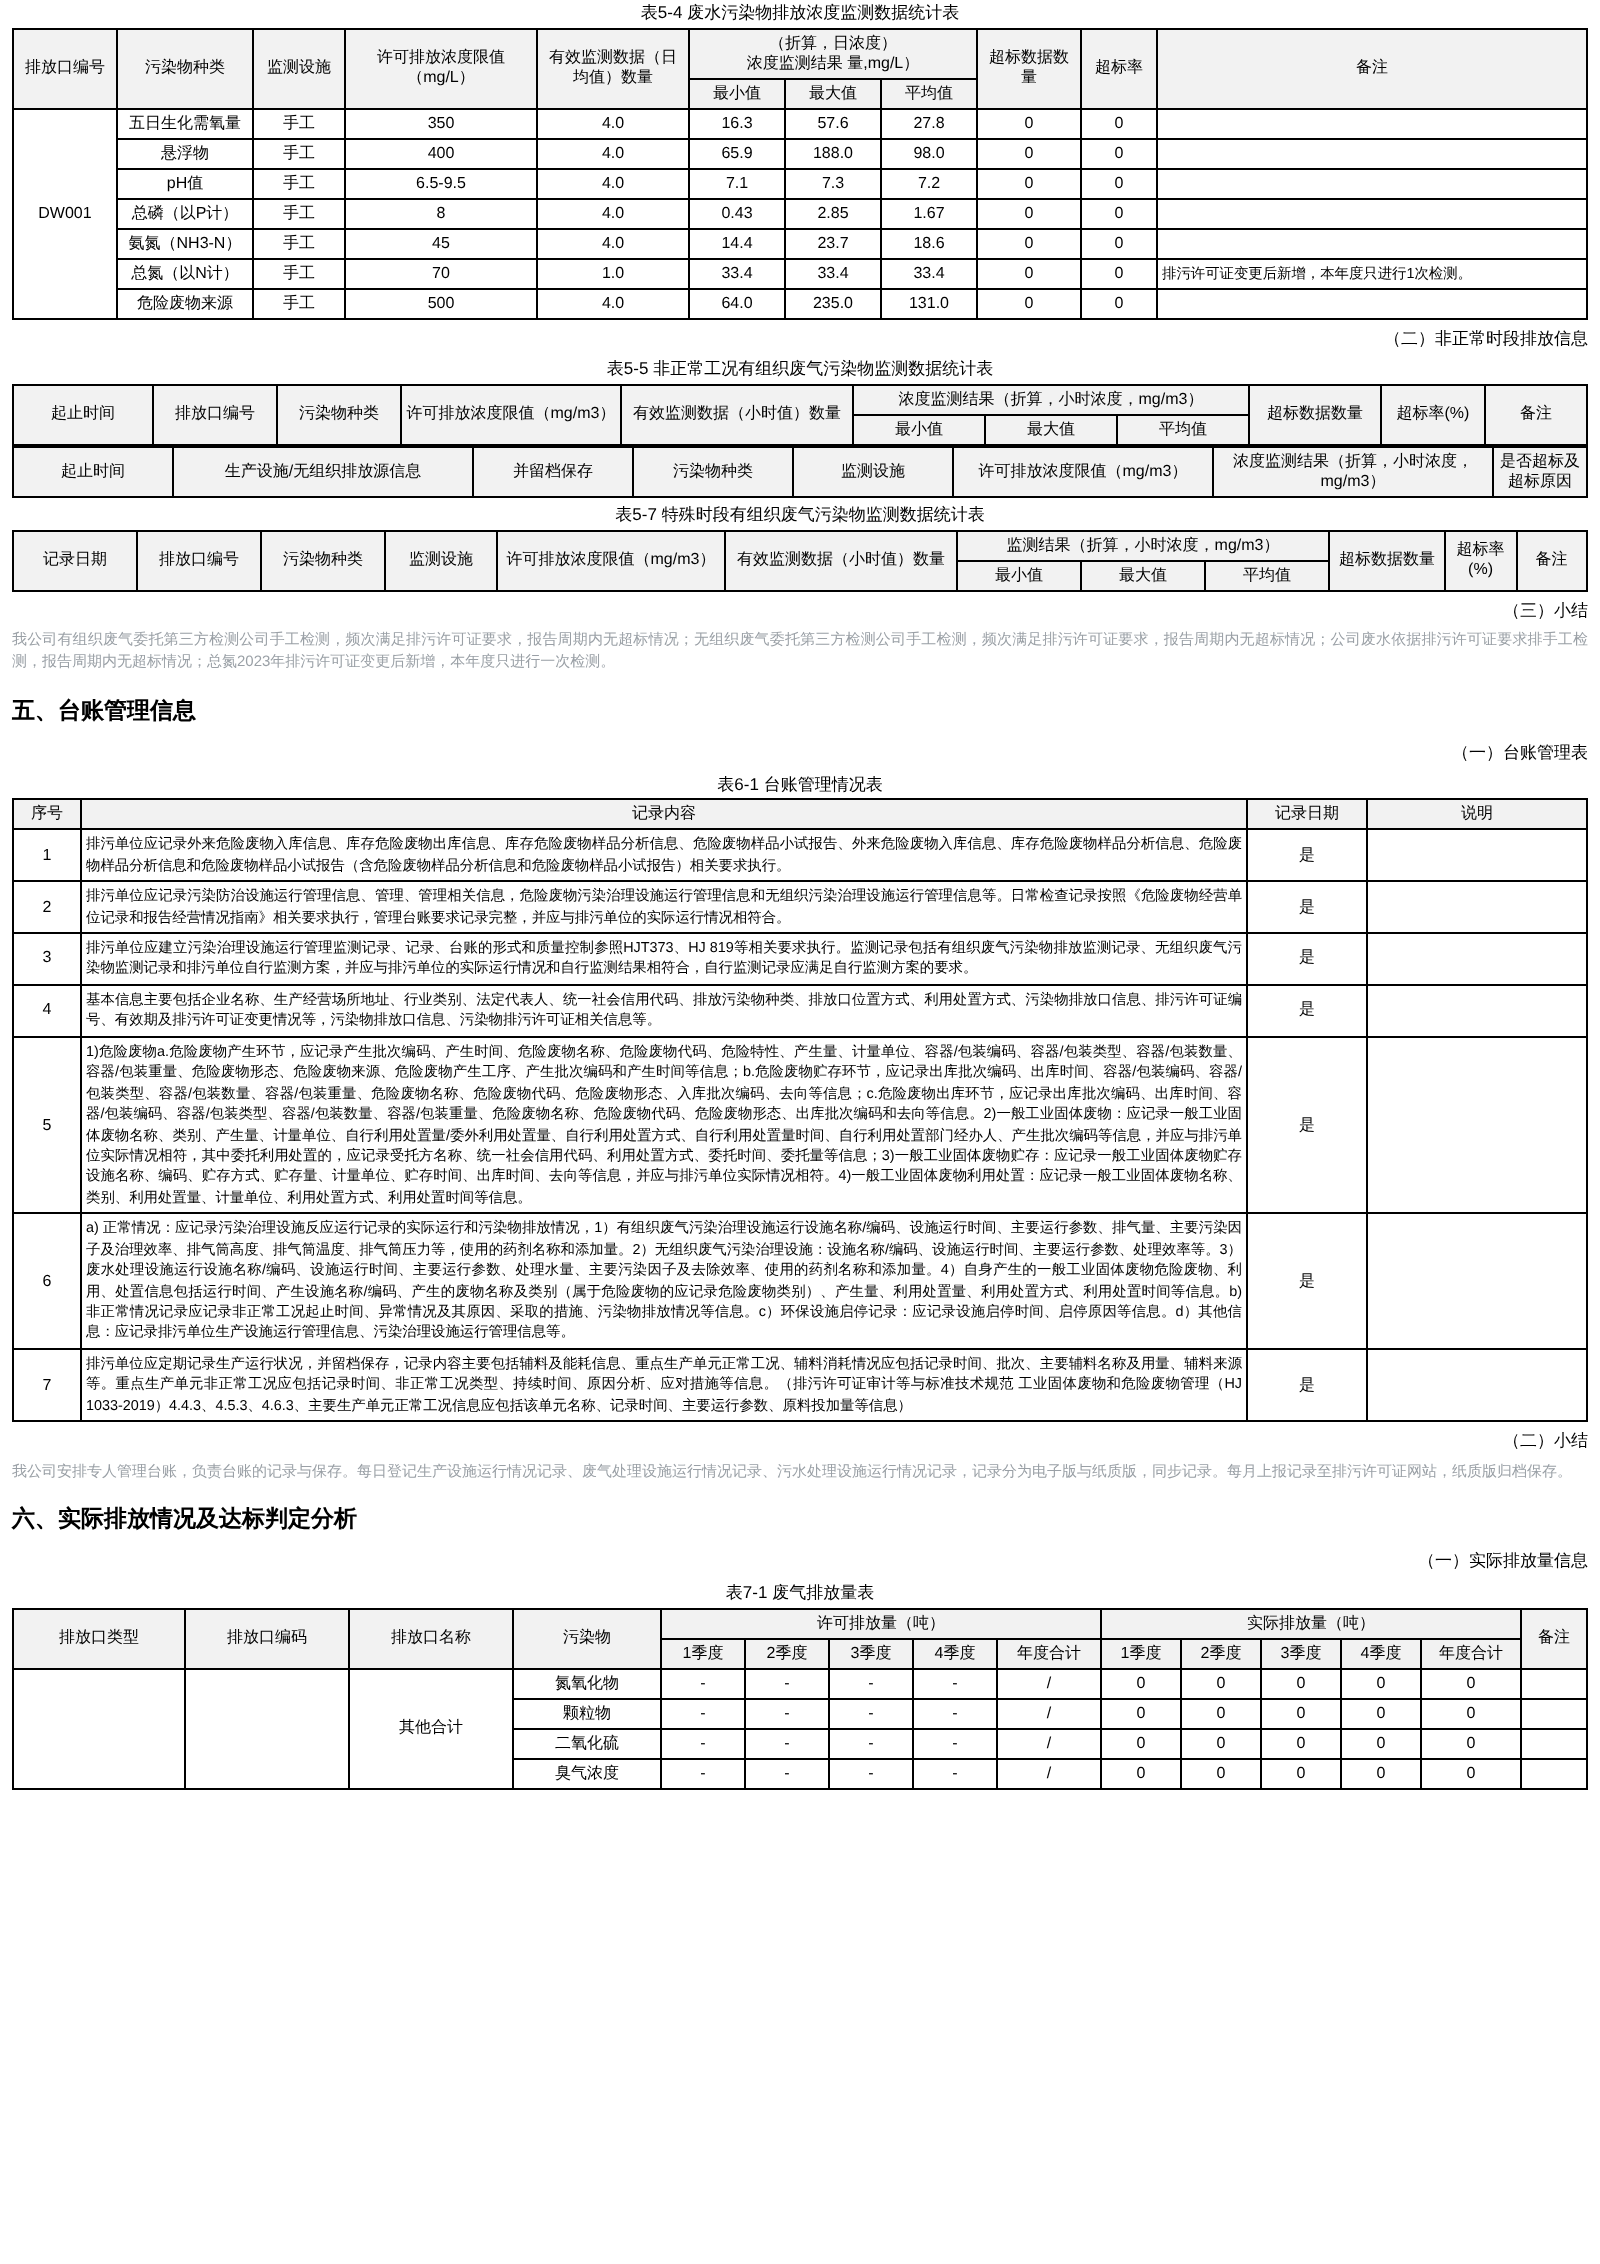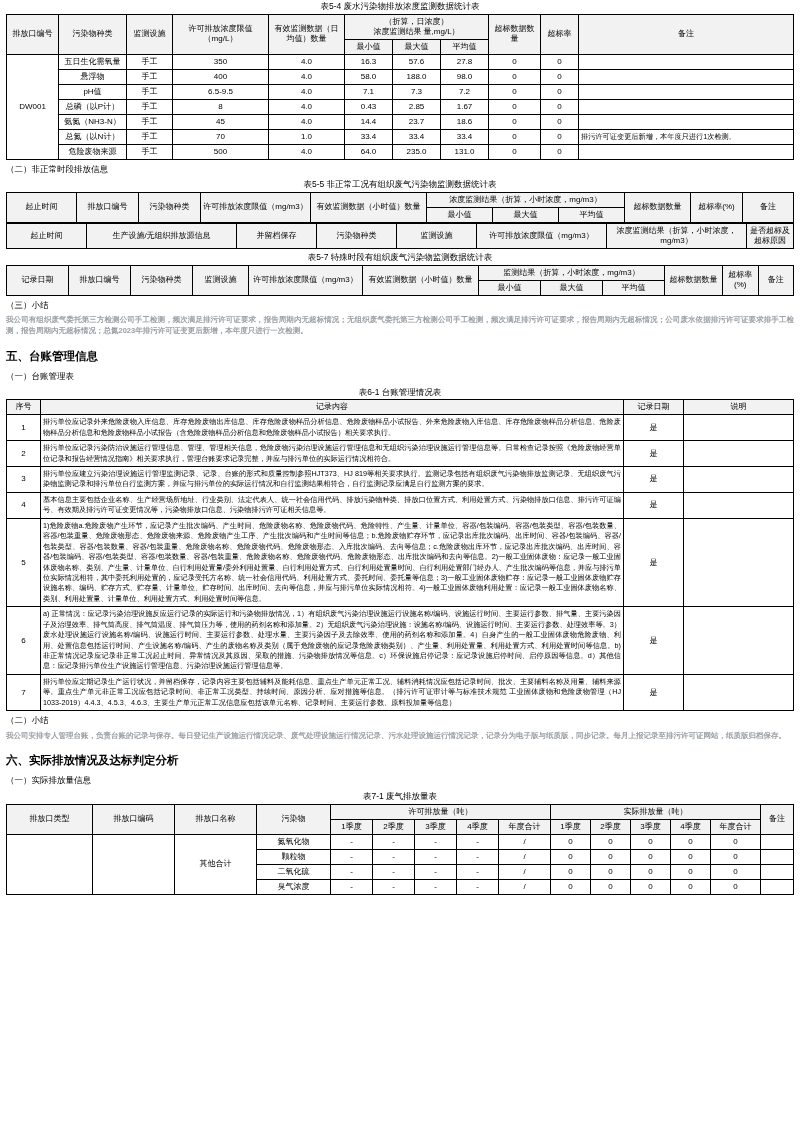--- a/index.html
+++ b/index.html
@@ -36,28 +36,28 @@
     padding: 3px 0 2px 0;
   }
   .sec-h {
     font-size: 11.5px;
     font-weight: bold;
     padding: 10px 0 4px 0;
   }
   .sub-h {
     font-size: 8.5px;
     padding: 4px 0 2px 0;
+    text-align: right;
   }
   .note {
     color: #9aa0a6;
     font-size: 7.5px;
     line-height: 1.5;
     padding: 2px 0 2px 0;
     text-align: justify;
-    font-weight: bold;
   }
   .lft { text-align: left; margin-top: 12px; }
   .just { text-align: justify; line-height: 1.45; }
   .small { font-size: 7.2px; }
   .clipped-top { margin-top: -2px; }
 </style>
 </head>
 <body>
 
 <div class="page">
@@ -111,21 +111,21 @@
           <td>27.8</td>
           <td>0</td>
           <td>0</td>
           <td></td>
         </tr>
         <tr>
           <td>悬浮物</td>
           <td>手工</td>
           <td>400</td>
           <td>4.0</td>
-          <td>58.0</td>
+          <td>65.9</td>
           <td>188.0</td>
           <td>98.0</td>
           <td>0</td>
           <td>0</td>
           <td></td>
         </tr>
         <tr>
           <td>pH值</td>
           <td>手工</td>
           <td>6.5-9.5</td>

